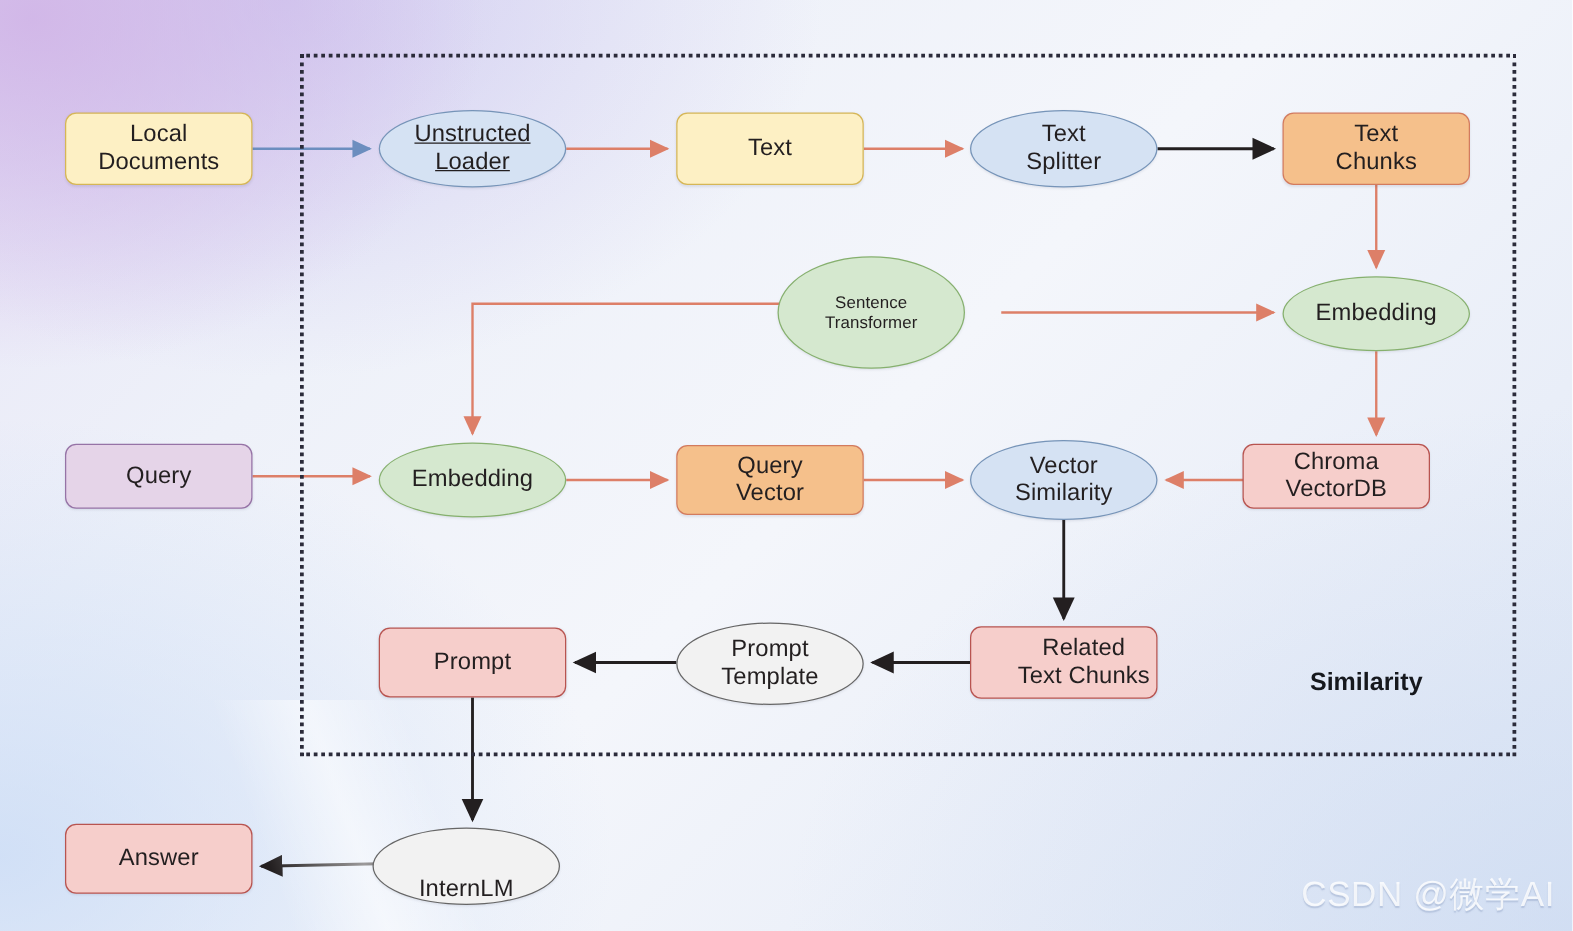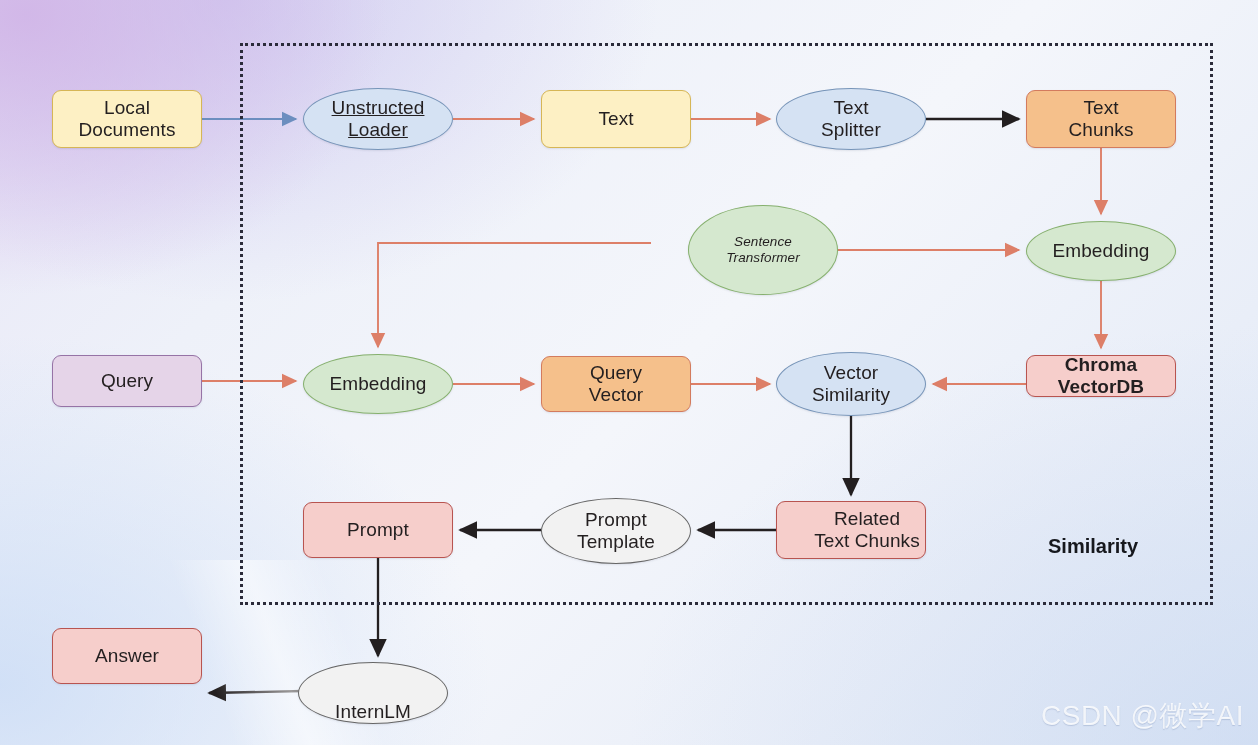--- a/index.html
+++ b/index.html
@@ -138,51 +138,51 @@
       </div>
       <div class="node rect" style="left: 541px; top: 90px; width: 150px; height: 58px; background: rgb(253, 240, 196); border-color: rgb(214, 182, 86);">
         <span class="lbl">Text</span>
       </div>
       <div class="node ellipse" style="left: 776px; top: 88px; width: 150px; height: 62px; background: rgb(213, 226, 243); border-color: rgb(118, 148, 184);">
         <span class="lbl">Text<br>Splitter</span>
       </div>
       <div class="node rect" style="left: 1026px; top: 90px; width: 150px; height: 58px; background: rgb(245, 192, 139); border-color: rgb(211, 123, 94);">
         <span class="lbl">Text<br>Chunks</span>
       </div>
-      <div class="node ellipse small" style="left: 688px; top: 205px; width: 150px; height: 90px; background: rgb(213, 232, 207); border-color: rgb(134, 176, 110); font-style: italic;">
+      <div class="node ellipse small" style="left: 622px; top: 205px; width: 150px; height: 90px; background: rgb(213, 232, 207); border-color: rgb(134, 176, 110);">
         <span class="lbl">Sentence<br>Transformer</span>
       </div>
       <div class="node ellipse" style="left: 1026px; top: 221px; width: 150px; height: 60px; background: rgb(213, 232, 207); border-color: rgb(134, 176, 110);">
         <span class="lbl">Embedding</span>
       </div>
       <div class="node rect" style="left: 52px; top: 355px; width: 150px; height: 52px; background: rgb(229, 212, 232); border-color: rgb(150, 115, 166);">
         <span class="lbl">Query</span>
       </div>
       <div class="node ellipse" style="left: 303px; top: 354px; width: 150px; height: 60px; background: rgb(213, 232, 207); border-color: rgb(134, 176, 110);">
         <span class="lbl">Embedding</span>
       </div>
       <div class="node rect" style="left: 541px; top: 356px; width: 150px; height: 56px; background: rgb(245, 192, 139); border-color: rgb(211, 123, 94);">
         <span class="lbl">Query<br>Vector</span>
       </div>
       <div class="node ellipse" style="left: 776px; top: 352px; width: 150px; height: 64px; background: rgb(213, 226, 243); border-color: rgb(118, 148, 184);">
         <span class="lbl">Vector<br>Similarity</span>
       </div>
-      <div class="node rect" style="left: 1026px; top: 355px; width: 150px; height: 42px; background: rgb(246, 206, 203); border-color: rgb(184, 84, 80); font-weight: bold;">
+      <div class="node rect" style="left: 994px; top: 355px; width: 150px; height: 52px; background: rgb(246, 206, 203); border-color: rgb(184, 84, 80);">
         <span class="lbl">Chroma<br>VectorDB</span>
       </div>
       <div class="node rect" style="left: 303px; top: 502px; width: 150px; height: 56px; background: rgb(246, 206, 203); border-color: rgb(184, 84, 80);">
         <span class="lbl">Prompt</span>
       </div>
       <div class="node ellipse" style="left: 541px; top: 498px; width: 150px; height: 66px; background: rgb(242, 242, 242); border-color: rgb(102, 102, 102);">
         <span class="lbl">Prompt<br>Template</span>
       </div>
       <div class="node rect" style="left: 776px; top: 501px; width: 150px; height: 58px; background: rgb(246, 206, 203); border-color: rgb(184, 84, 80); padding-left: 32px;">
         <span class="lbl">Related<br>Text Chunks</span>
       </div>
-      <div class="node rect" style="left: 52px; top: 628px; width: 150px; height: 56px; background: rgb(246, 206, 203); border-color: rgb(184, 84, 80);">
+      <div class="node rect" style="left: 52px; top: 659px; width: 150px; height: 56px; background: rgb(246, 206, 203); border-color: rgb(184, 84, 80);">
         <span class="lbl">Answer</span>
       </div>
       <div class="node ellipse" style="left: 298px; top: 662px; width: 150px; height: 62px; background: rgb(242, 242, 242); border-color: rgb(102, 102, 102); align-items: flex-end;">
         <span class="lbl">InternLM</span>
       </div>
     </div>
 
   <div class="group-label" id="group-label" style="left: 1048px; top: 535px;">Similarity</div>
 
   <div class="watermark" style="right:14px; bottom:10px;">CSDN @微学AI</div>

